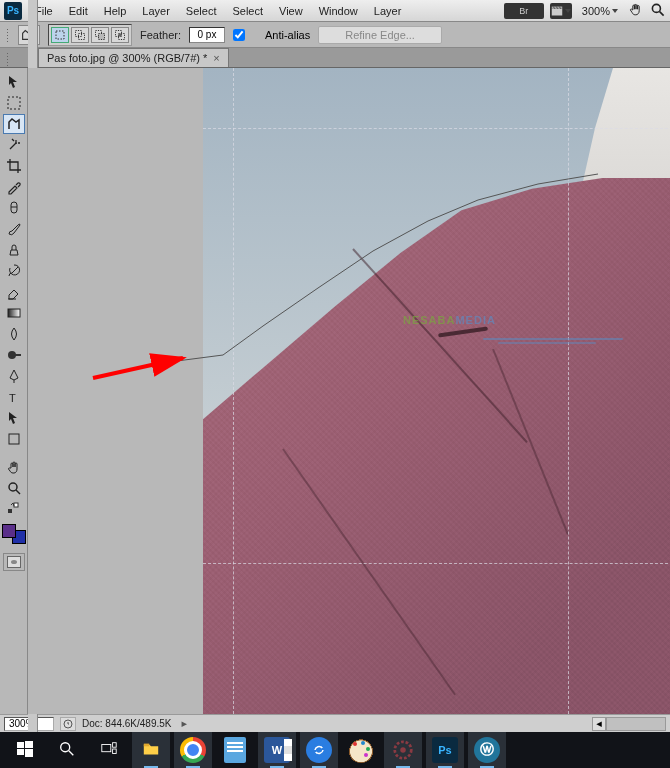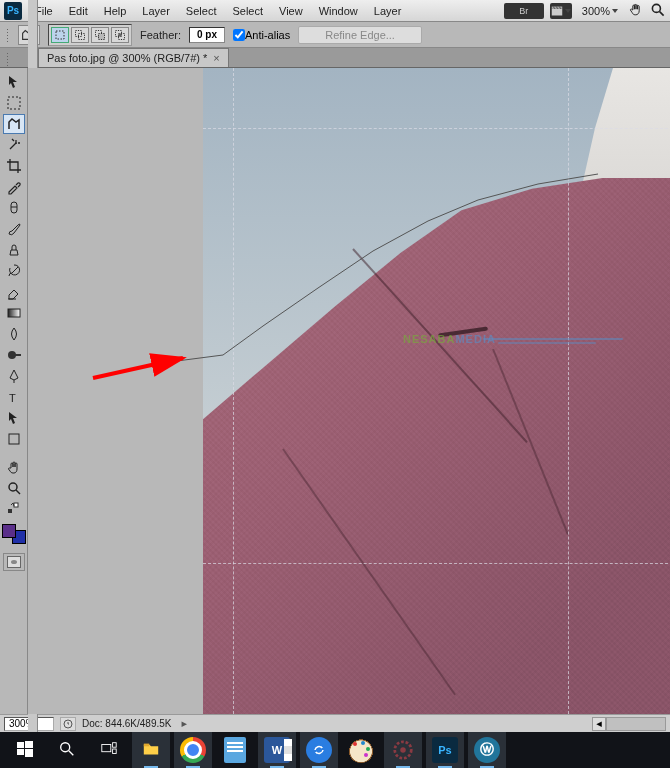--- a/index.html
+++ b/index.html
@@ -21,22 +21,22 @@
 
   
   .optionsbar { height:26px; background:#b8b8b8; border-bottom:1px solid #888; display:flex; align-items:center; padding:0 4px 0 18px; gap:8px; }
   .opt-toolicon { width:22px; height:20px; background:#d8d8d8; border:1px solid #888; display:flex; align-items:center; justify-content:center; }
   .opt-toolicon svg { width:14px; height:14px; }
   .sel-mode-group { display:flex; gap:2px; background:#cfcfcf; padding:2px; border:1px inset #999; }
   .sel-mode-btn { width:18px; height:16px; background:#d8d8d8; border:1px solid #888; display:flex; align-items:center; justify-content:center; }
   .sel-mode-btn.active { background:#bcd4ec; border:1px solid #4a7; }
   .sel-mode-btn svg { width:10px; height:10px; }
   .opt-label { color:#222; }
-  .feather-input { width:36px; height:16px; border:1px inset #888; background:#fff; text-align:center; font-size:10px;font-weight:bold; }
-  .chk { display:flex; align-items:center; gap:0; }
+  .feather-input { width:36px; height:16px; border:1px inset #888; background:#fff; text-align:center; font-size:10px; }
+  .chk { display:flex; align-items:center; gap:20px; }
   .chk input { width:12px; height:12px; }
   .refine-btn { height:18px; padding:0 26px; background:#ddd; border:1px solid #aaa; border-radius:2px; color:#888; }
   .grab { position:absolute; left:2px; top:24px; width:12px; height:22px; display:flex; align-items:center; justify-content:center; }
   .grab-dots { width:4px; height:14px; background-image:radial-gradient(#666 30%, transparent 30%); background-size:3px 3px; }
 
   
   .tabbar { height:20px; background:#9a9a9a; border-bottom:1px solid #666; display:flex; align-items:flex-end; padding-left:38px; }
   .grab2 { position:absolute; left:2px; top:50px; width:12px; height:18px; display:flex; align-items:center; justify-content:center; }
   .doc-tab { height:19px; background:#c8c8c8; border:1px solid #777; border-bottom:none; padding:2px 8px; display:flex; align-items:center; gap:6px; color:#222; }
   .tab-close { color:#555; cursor:default; }
@@ -69,21 +69,21 @@
   .lapel-line3 { position:absolute; top:280px; left:290px; width:200px; height:2px; background:rgba(60,30,40,0.4); transform:rotate(68deg); transform-origin:left center; }
   .buttonhole { position:absolute; top:262px; left:235px; width:50px; height:4px; background:rgba(40,20,25,0.7); transform:rotate(-8deg); border-radius:2px; }
   
   .guide-h { position:absolute; left:0; right:0; height:0; border-top:1px dashed rgba(220,220,230,0.7); }
   .guide-v { position:absolute; top:0; bottom:0; width:0; border-left:1px dashed rgba(220,220,230,0.7); }
   
   .lasso-line { position:absolute; stroke:#555; stroke-width:1; fill:none; }
   
   .arrow-svg { position:absolute; left:60px; top:275px; }
   
-  .wm { position:absolute; top:251px; left:200px; font-size:26px; font-weight:bold; letter-spacing:1px; pointer-events:none; }
+  .wm { position:absolute; top:232px; left:200px; font-size:26px; font-weight:bold; letter-spacing:1px; pointer-events:none; }
   .wm .p1 { color:rgba(120,170,60,0.65); }
   .wm .p2 { color:rgba(90,140,195,0.65); }
   .wm-under { position:absolute; top:270px; left:280px; width:140px; height:6px; }
   .wm-under::before { content:''; position:absolute; top:0; left:0; width:100%; height:2px; background:rgba(90,140,195,0.55); border-radius:2px; }
   .wm-under::after { content:''; position:absolute; top:4px; left:15px; width:70%; height:2px; background:rgba(90,140,195,0.45); border-radius:2px; }
 
   
   .statusbar { height:18px; background:#cfcfcf; border-top:1px solid #999; display:flex; align-items:center; padding:0 4px; gap:6px; }
   .status-zoom { width:50px; height:14px; border:1px inset #aaa; background:#fff; text-align:left; padding:0 4px; font-size:10px; }
   .status-iconbtn { width:16px; height:14px; border:1px solid #aaa; background:#ddd; display:flex; align-items:center; justify-content:center; }

